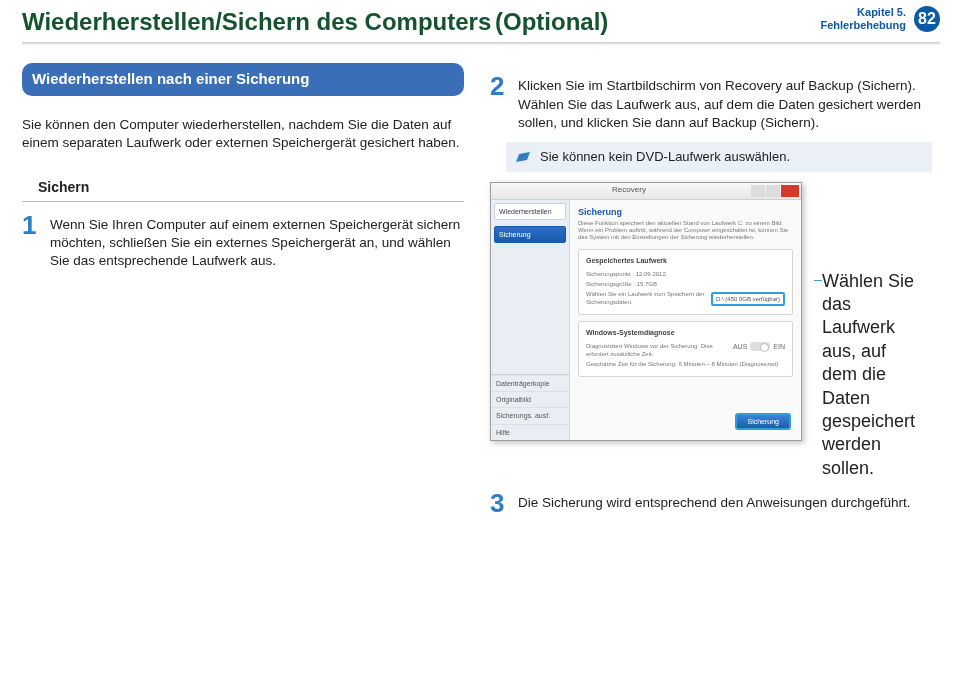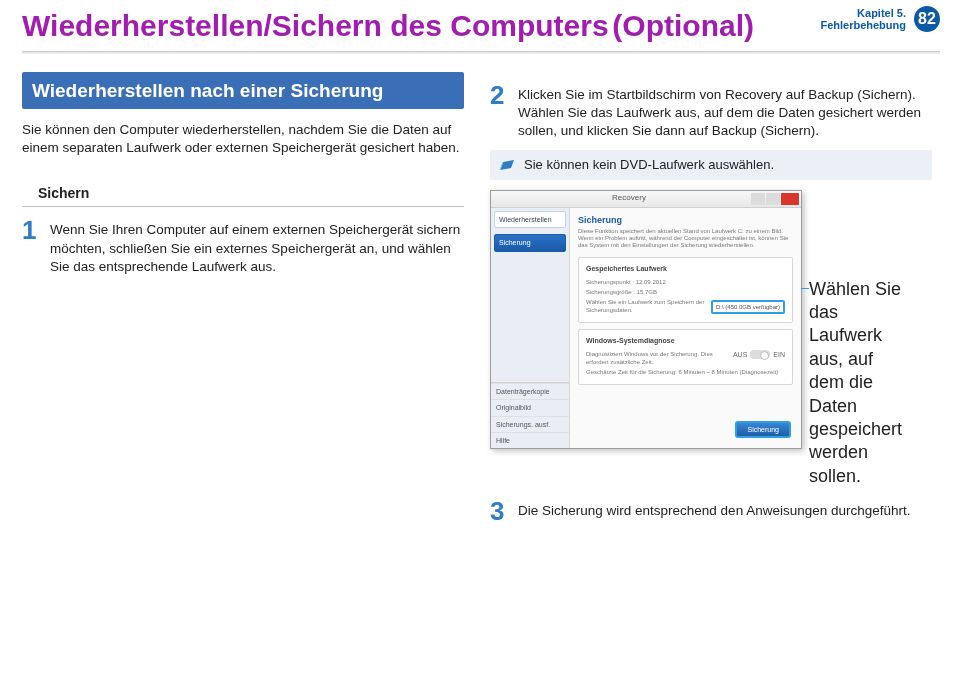--- a/index.html
+++ b/index.html
@@ -7,38 +7,38 @@
     width:954px;height:677px;
     font-family:"Segoe UI",Arial,sans-serif;
     color:#222;
     background:#fff;
     position:relative;
     font-size:13.5px;
     line-height:1.35;
   }
   
   .hdr{display:flex;align-items:flex-start;padding:6px 14px 4px 22px}
-  .hdr-title{font-weight:700;font-size:30px;color:#a21caf}
-  .hdr-right{margin-left:auto;display:flex;align-items:flex-end;gap:8px}
+  .hdr-title{font-weight:700;font-size:24px;color:#14532d}
+  .hdr-right{margin-left:auto;display:flex;align-items:center;gap:8px}
   .hdr-chap{font-size:11px;color:#0b5aa6;font-weight:700;text-align:right;line-height:1.15}
   .page-badge{width:26px;height:26px;border-radius:50%;background:#0b5aa6;color:#fff;font-size:16px;font-weight:700;display:flex;align-items:center;justify-content:center}
   .hdr-rule{height:2px;margin:0 14px 0 22px;background:linear-gradient(#dcdcdc,#f6f6f6);border-top:1px solid #cfcfcf}
   
   .cols{display:flex;gap:26px;padding:18px 22px 12px 22px}
   .col{flex:1}
-  .bluebar{background:#3a6fb7;color:#fff;font-weight:700;font-size:19px;padding:6px 10px;border-radius:2px;margin-bottom:12px}
+  .bluebar{background:#3a6fb7;color:#fff;font-weight:700;font-size:15px;padding:6px 10px;border-radius:10px;margin-bottom:20px}
   .h3{font-weight:700;font-size:14px;margin:26px 0 2px 16px}
   .thinrule{border-top:1px solid #bdbdbd;margin:4px 0 10px 0}
   .step{display:flex;gap:8px;margin:10px 0}
   .step .num{font-size:26px;font-weight:700;color:#2f7dc4;line-height:1;min-width:20px}
   .step .body{flex:1;padding-top:4px}
-  .note{background:#eaf0f6;padding:6px 8px;display:flex;gap:8px;align-items:center;border-radius:2px;margin:8px 0 10px 0;font-size:13px}
+  .note{background:#eaf0f6;padding:6px 8px;display:flex;gap:8px;align-items:center;border-radius:2px;margin:8px 0 10px 16px;font-size:13px}
   .note svg{flex:none}
   
-  .shotwrap{display:flex;gap:7px;align-items:flex-start;margin-bottom:8px}
+  .shotwrap{display:flex;gap:20px;align-items:flex-start;margin-bottom:8px}
   .shot{width:310px;border:1px solid #9c9c9c;box-shadow:2px 2px 6px rgba(0,0,0,.25);background:#fafafa;font-size:7px;color:#666}
   .shot-title{display:flex;align-items:center;height:16px;background:linear-gradient(#f8f8f8,#e7e7e7);border-bottom:1px solid #cfcfcf}
   .shot-title .t{flex:1;text-align:center;color:#555;font-size:8px}
   .shot-close{width:18px;height:12px;background:#d9372b;margin-right:2px}
   .shot-min{width:14px;height:12px;background:#dcdcdc;margin-right:1px}
   .shot-body{display:flex}
   .shot-side{width:78px;background:#e9eef4;border-right:1px solid #d8d8d8;min-height:220px;display:flex;flex-direction:column}
   .side-item{display:flex;align-items:center;gap:3px;padding:3px 4px;margin:3px 3px;background:#fff;border:1px solid #c6d3e3;border-radius:2px;color:#345}
   .side-item.sel{background:linear-gradient(#2a71c7,#1a5aa8);color:#fff;border-color:#1a5aa8}
   .side-bottom{margin-top:auto;border-top:1px solid #d0d0d0}

